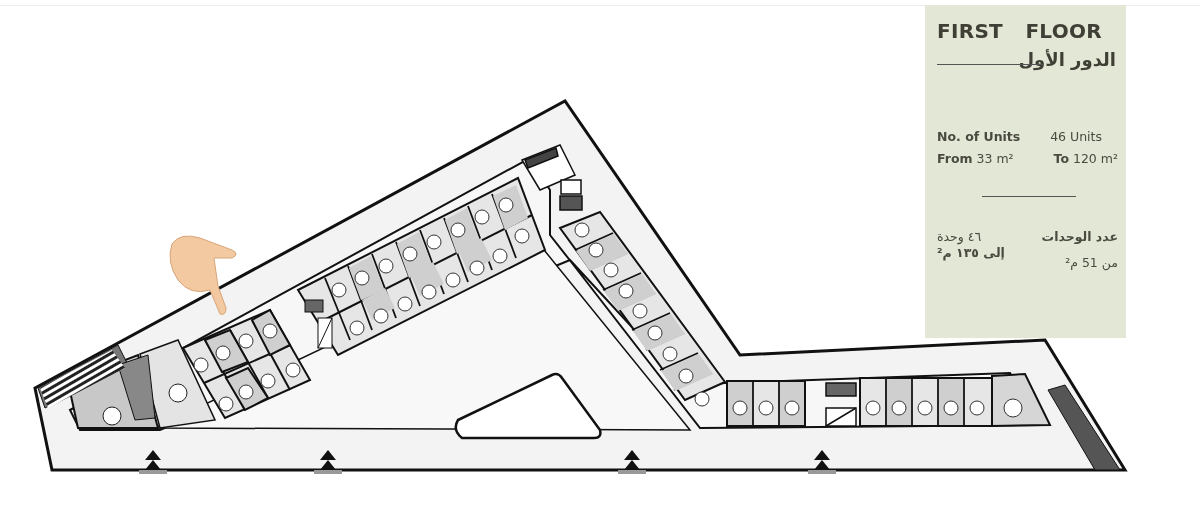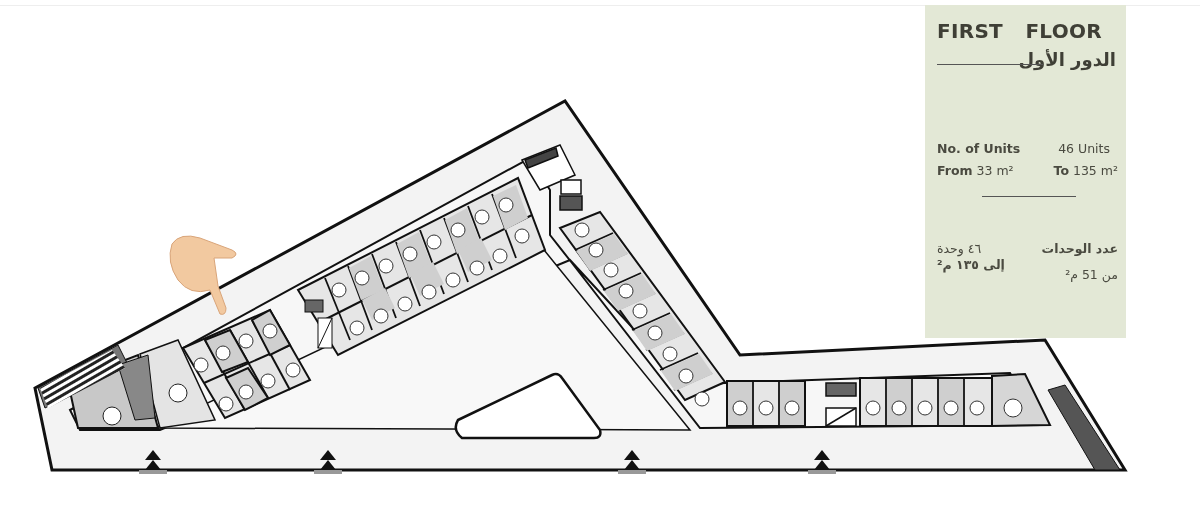--- a/index.html
+++ b/index.html
@@ -4,21 +4,21 @@
 <style>
   html,body{margin:0;padding:0;background:#ffffff;}
   body{width:1200px;height:510px;position:relative;overflow:hidden;font-family:"DejaVu Sans",sans-serif;}
   .top-line{position:absolute;left:0;top:5px;width:1200px;height:1px;background:#eeeeee;}
   #plan{position:absolute;left:0;top:0;}
   .info{position:absolute;left:925px;top:5px;width:201px;height:333px;background:#e3e8d6;color:#4a4a40;box-sizing:border-box;}
   .info .t1{position:absolute;left:12px;top:14px;font-size:20px;font-weight:bold;color:#3f3f36;letter-spacing:.3px;}
   .info .t2{position:absolute;right:24px;top:14px;font-size:20px;font-weight:bold;color:#3f3f36;letter-spacing:.3px;}
   .info .ar-title{position:absolute;right:10px;top:44px;font-size:18px;font-weight:bold;direction:rtl;color:#3f3f36;}
   .info .rule1{position:absolute;left:12px;top:59px;width:106px;height:1px;background:#555;}
-  .info .lbl{position:absolute;font-size:12.5px;margin-top:12px;}
+  .info .lbl{position:absolute;font-size:12.5px;}
   .info .b{font-weight:bold;}
   .info .rule2{position:absolute;left:57px;top:191px;width:94px;height:1px;background:#555;}
   .info .ar{direction:rtl;}
 </style>
 </head>
 <body>
 
 <div class="top-line"></div>
 
 <svg id="plan" width="1200" height="510" viewBox="0 0 1200 510">
@@ -219,23 +219,23 @@
   </g>
 </svg>
 
 <div class="info">
   <div class="t1">FIRST</div>
   <div class="t2">FLOOR</div>
   <div class="ar-title">الدور الأول</div>
   <div class="rule1"></div>
 
   <div class="lbl b" style="left:12px;top:124px;">No. of Units</div>
-  <div class="lbl" style="right:16px;top:124px;">46 Units</div>
+  <div class="lbl" style="right:24px;top:124px;">46 Units</div>
   <div class="lbl" style="left:12px;top:146px;"><span class="b">From</span> <span>33 m²</span></div>
-  <div class="lbl" style="right:8px;top:146px;"><span class="b">To</span> <span>135 m²</span></div>
+  <div class="lbl" style="right:8px;top:146px;"><span class="b">To</span> <span>120 m²</span></div>
 
   <div class="rule2"></div>
 
   <div class="lbl b ar" style="right:8px;top:224px;">عدد الوحدات</div>
   <div class="lbl ar" style="left:12px;top:224px;">٤٦ وحدة</div>
   <div class="lbl ar" style="right:8px;top:250px;">من 51 م²</div>
   <div class="lbl b ar" style="left:12px;top:240px;">إلى ١٣٥ م²</div>
 </div>
 
 </body></html>

